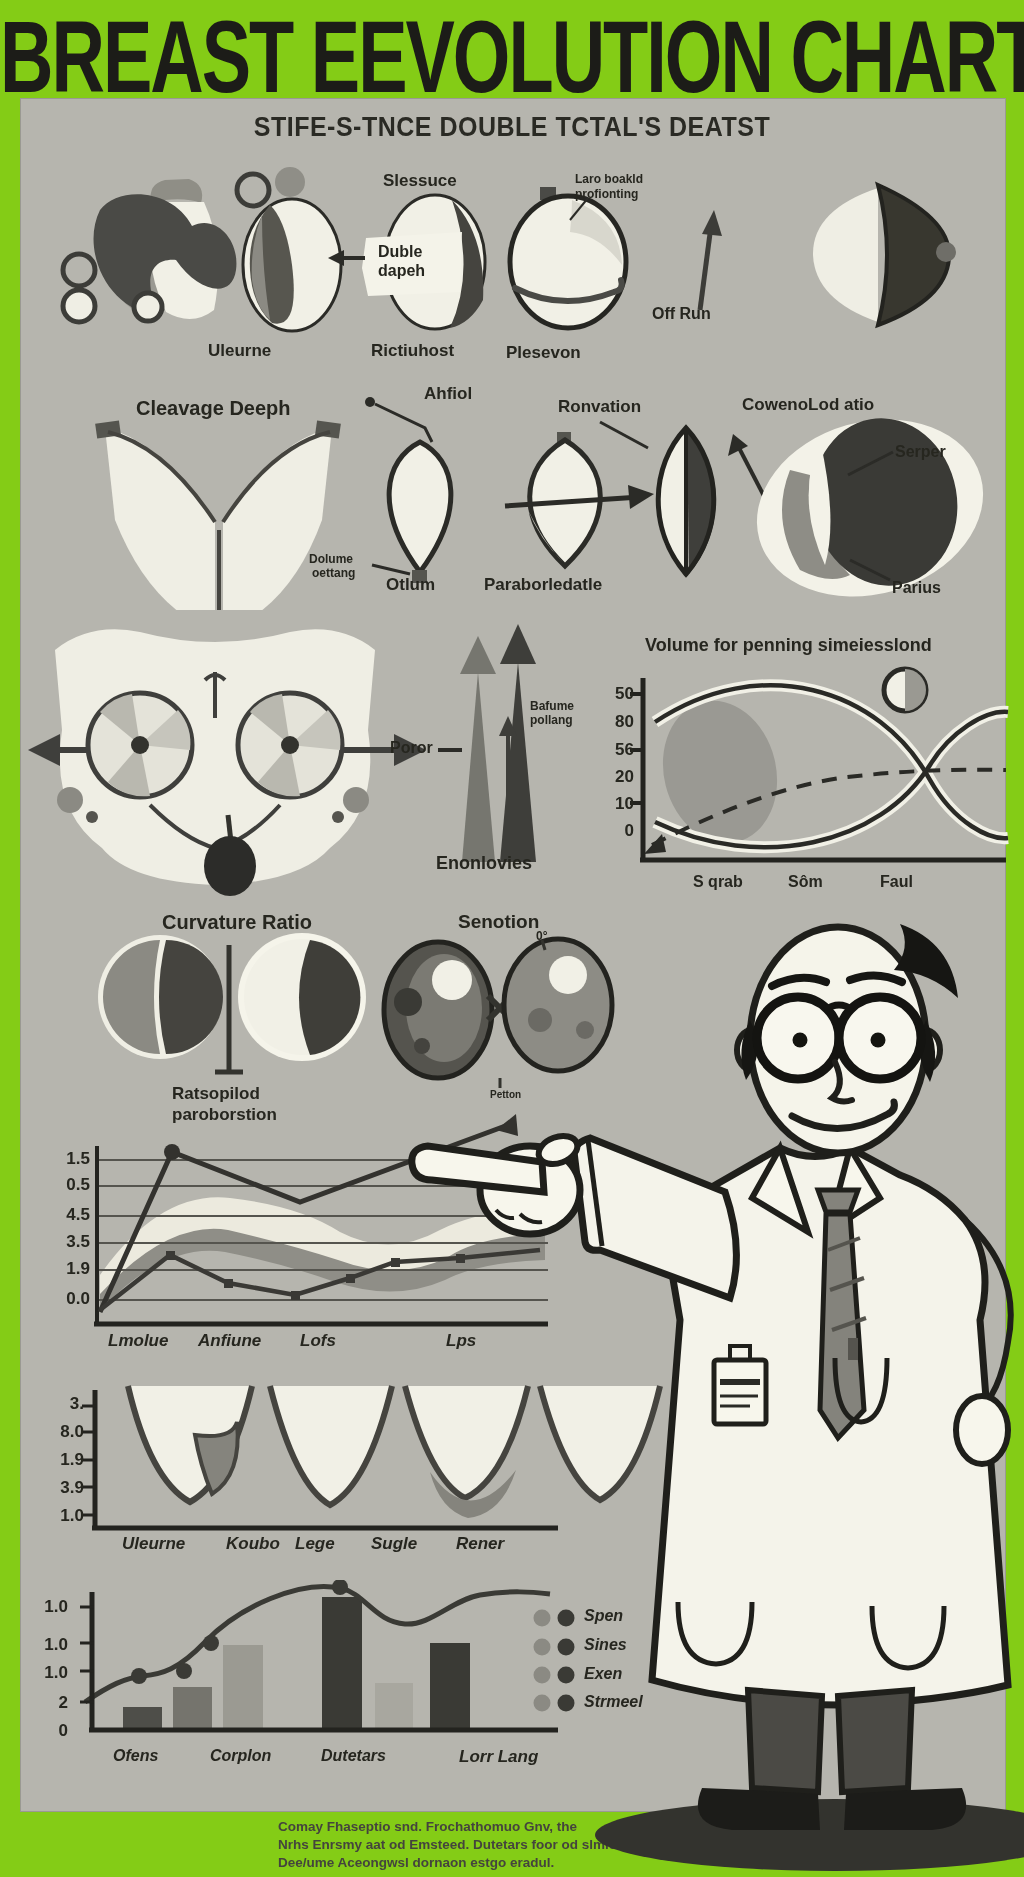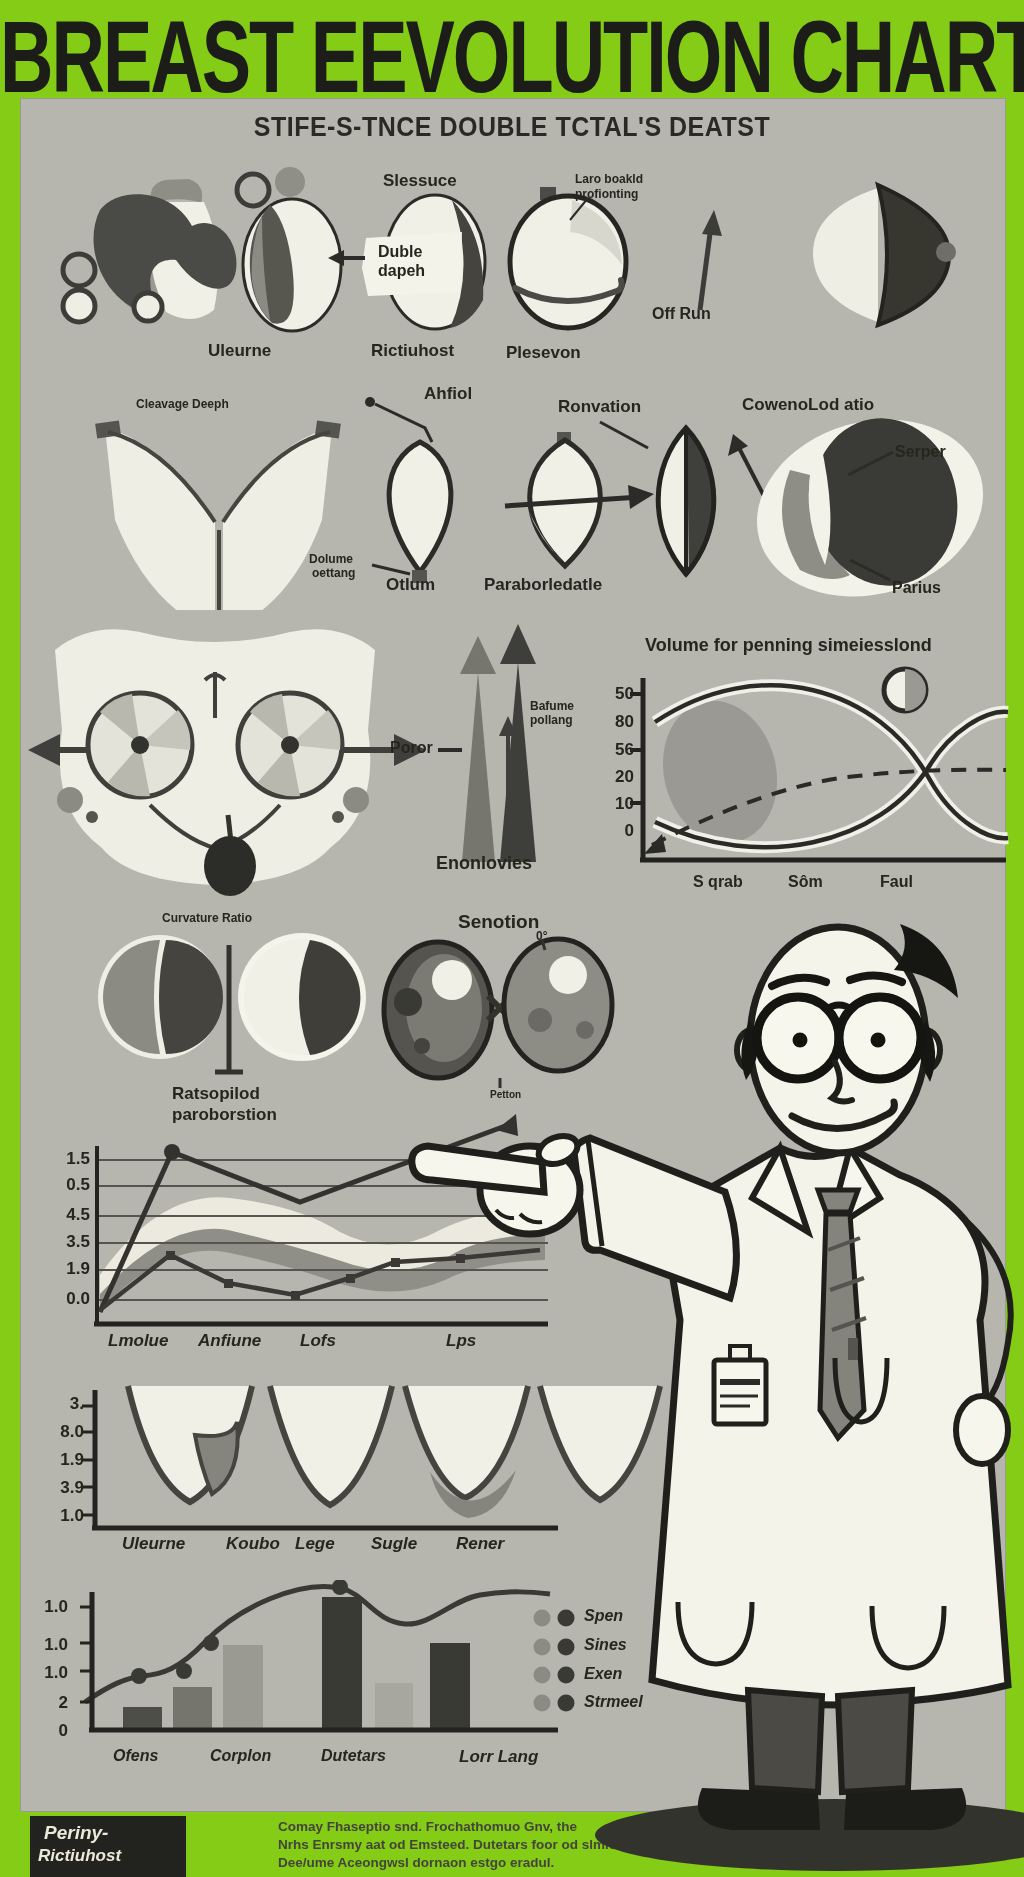--- a/index.html
+++ b/index.html
@@ -5,21 +5,21 @@
   html,body{margin:0;padding:0;background:#d8d7cc;}
   #poster{position:relative;width:1024px;height:1877px;background:#84cc16;overflow:hidden;
           font-family:"Liberation Sans",sans-serif;}
   #panel{position:absolute;left:20px;top:98px;width:984px;height:1712px;background:#b6b5ae;
          border:1px solid #9a9992;}
   .t{position:absolute;font-weight:700;color:#26261f;white-space:nowrap;line-height:1.05;}
   .title{left:0;top:4px;width:1024px;text-align:center;font-size:74px;letter-spacing:-2px;
          color:#1c1c18;transform:scaleY(1.38);transform-origin:top center;}
   .sub{left:0;top:112px;width:1024px;text-align:center;font-size:25px;letter-spacing:.5px;
        color:#2a2a24;transform:scaleY(1.1);transform-origin:top center;}
-  .big{font-size:12px;}
+  .big{font-size:20px;}
   .lbl{font-size:17px;}
   .lbl2{font-size:16px;}
   .sm{font-size:12px;}
   .tiny{font-size:10px;}
   .tick{font-size:17px;text-align:right;}
   .xlab{font-size:17px;font-style:italic;}
   .ctr{text-align:left;}
   svg{position:absolute;display:block;}
   .badge{position:absolute;left:30px;top:1816px;width:156px;height:61px;background:#22221f;}
   .badge span{position:absolute;color:#ece9da;font-weight:700;font-style:italic;}
@@ -400,20 +400,16 @@
       <path d="M412,226 Q458,252 508,224 Q516,220 514,212" stroke="#1f1f1b" stroke-width="7" fill="none" stroke-linecap="round"></path>
     </g>
     <g>
       <path d="M368,800 L442,806 L438,902 L372,898 Z" fill="#4b4a45" stroke="#1f1f1b" stroke-width="6"></path>
       <path d="M458,806 L532,800 L528,898 L462,902 Z" fill="#4b4a45" stroke="#1f1f1b" stroke-width="6"></path>
       <path d="M322,898 Q306,936 352,940 L440,940 L438,904 L370,900 Z" fill="#1c1c19"></path>
       <path d="M582,898 Q598,936 552,940 L464,940 L466,904 L530,900 Z" fill="#1c1c19"></path>
     </g>
   </svg>
 
-  <div class="badge">
-    <span style="left:14px;top:6px;font-size:19px">Periny-</span>
-    <span style="left:8px;top:30px;font-size:17px">Rictiuhost</span>
-  </div>
   <span class="t foot" style="left:278px;top:1820px">Comay Fhaseptio snd. Frochathomuo Gnv, the</span>
   <span class="t foot" style="left:278px;top:1838px">Nrhs Enrsmy aat od Emsteed. Dutetars foor od slmle</span>
   <span class="t foot" style="left:278px;top:1856px">Dee/ume Aceongwsl dornaon estgo eradul.</span>
 </div>
 
 </body></html>

